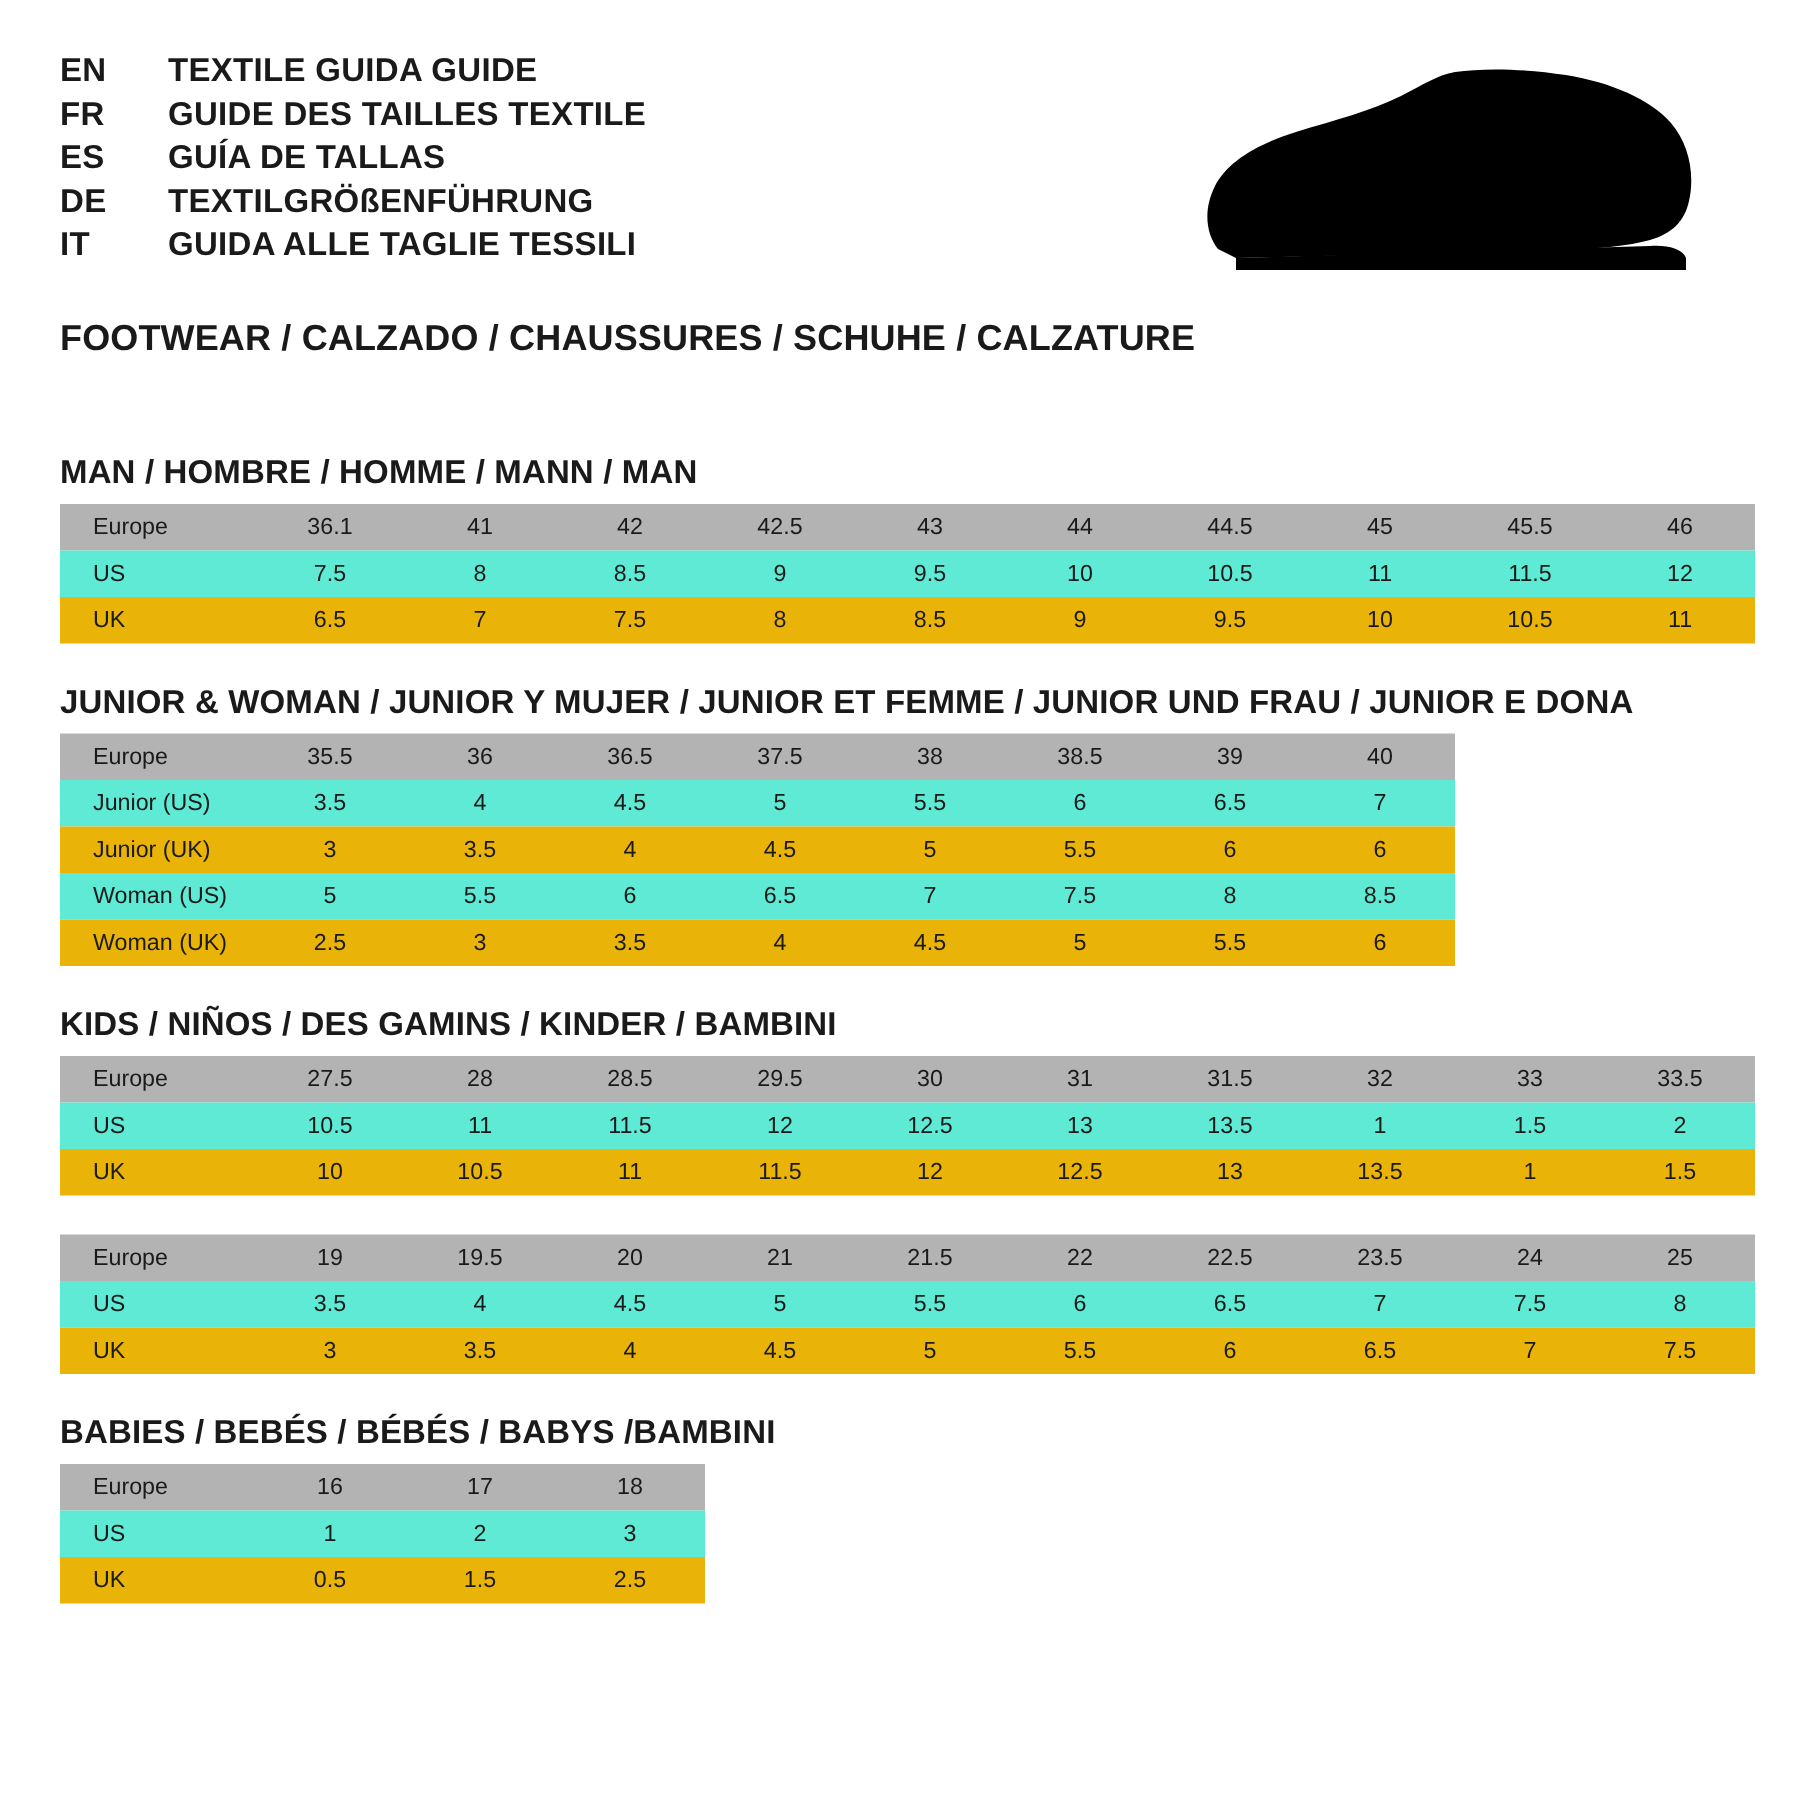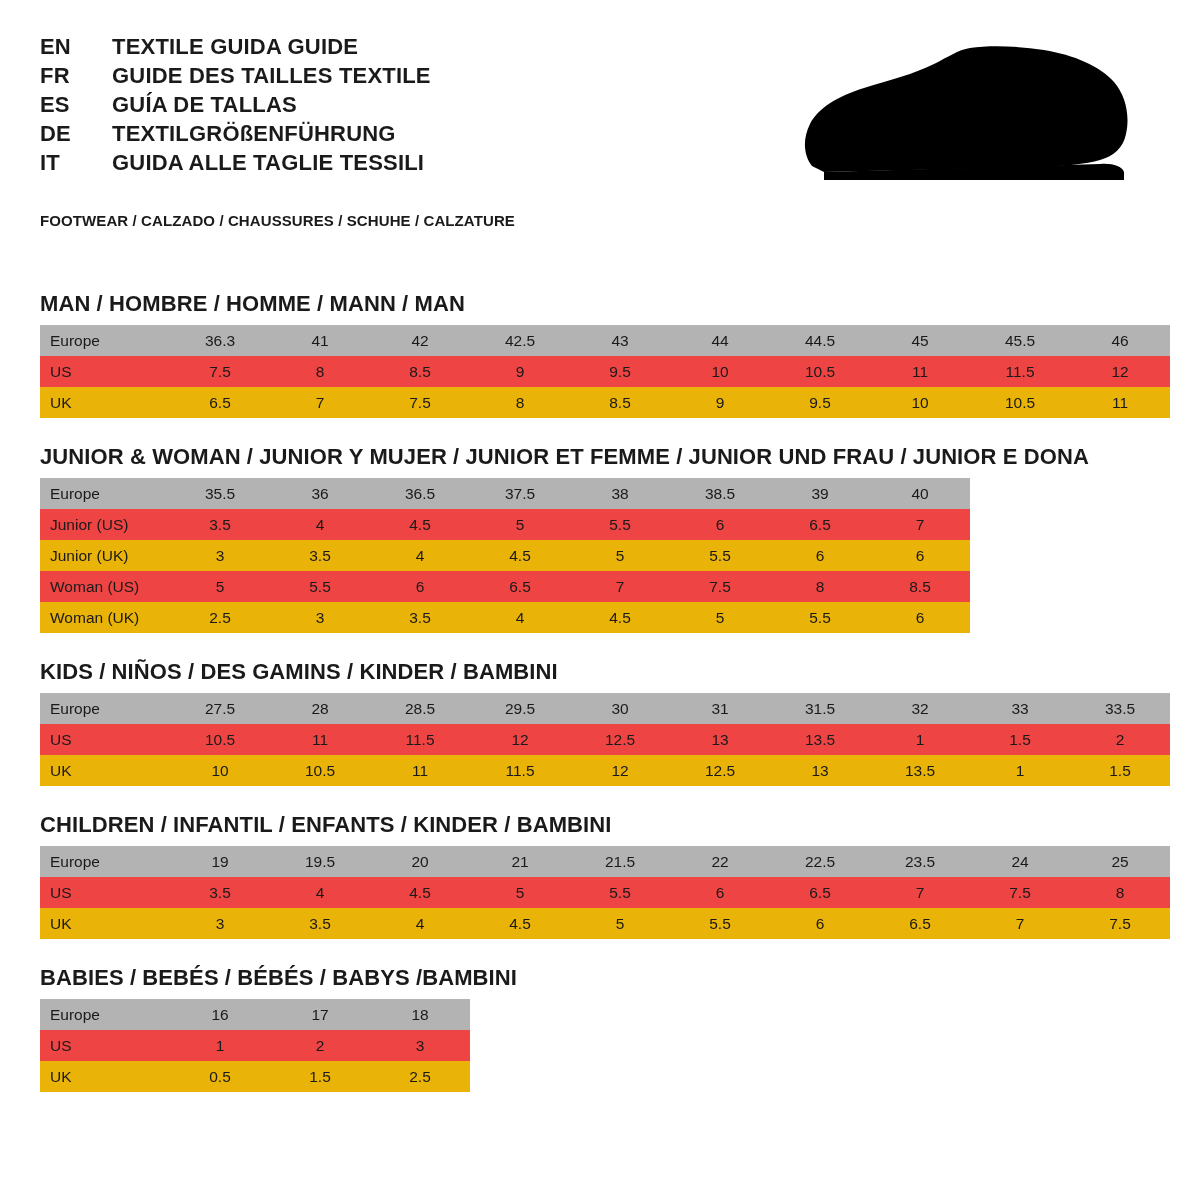--- a/index.html
+++ b/index.html
@@ -49,21 +49,21 @@
   .shoe-wrap {
     width: 370px;
     padding-top: 10px;
     padding-right: 22px;
     display: flex;
     justify-content: center;
   }
 
   .subtitle {
     margin-top: 28px;
-    font-size: 15px;
+    font-size: 24px;
     font-weight: bold;
     letter-spacing: 0.1px;
   }
 
   
   .sections {
     margin-top: 62px;
   }
   .section { margin-bottom: 26px; }
   .section-title {
@@ -79,31 +79,31 @@
   }
   table.size-table td {
     height: 31px;
     padding: 0 6px;
     text-align: center;
     vertical-align: middle;
     white-space: nowrap;
   }
   table.size-table td.rowlabel {
     text-align: left;
-    padding-left: 10px;
+    padding-left: 22px;
     width: 130px;
   }
   tr.header-row td {
     background: #b3b3b3;
   }
   tr.alt-row td {
     background: #eab308;
   }
   tr.plain-row td {
-    background: #ef4444;
+    background: #5eead4;
   }
 </style>
 </head>
 <body>
 
 <div class="page">
 
   <div class="header">
     <div class="lang-block">
         <div class="lang-row">
@@ -153,21 +153,21 @@
             <col style="width: 100px;">
             <col style="width: 100px;">
             <col style="width: 100px;">
             <col style="width: 100px;">
             <col style="width: 100px;">
             <col style="width: 100px;">
           </colgroup>
           <tbody>
             <tr class="header-row">
               <td class="rowlabel">Europe</td>
-              <td>36.3</td>
+              <td>36.1</td>
               <td>41</td>
               <td>42</td>
               <td>42.5</td>
               <td>43</td>
               <td>44</td>
               <td>44.5</td>
               <td>45</td>
               <td>45.5</td>
               <td>46</td>
             </tr>
@@ -326,21 +326,20 @@
               <td>12.5</td>
               <td>13</td>
               <td>13.5</td>
               <td>1</td>
               <td>1.5</td>
             </tr>
           </tbody>
         </table>
       </div>
       <div class="section">
-        <div class="section-title">CHILDREN / INFANTIL / ENFANTS / KINDER / BAMBINI</div>
         <table class="size-table" style="width: 1130px;">
           <colgroup>
             <col style="width: 130px;">
             <col style="width: 100px;">
             <col style="width: 100px;">
             <col style="width: 100px;">
             <col style="width: 100px;">
             <col style="width: 100px;">
             <col style="width: 100px;">
             <col style="width: 100px;">

